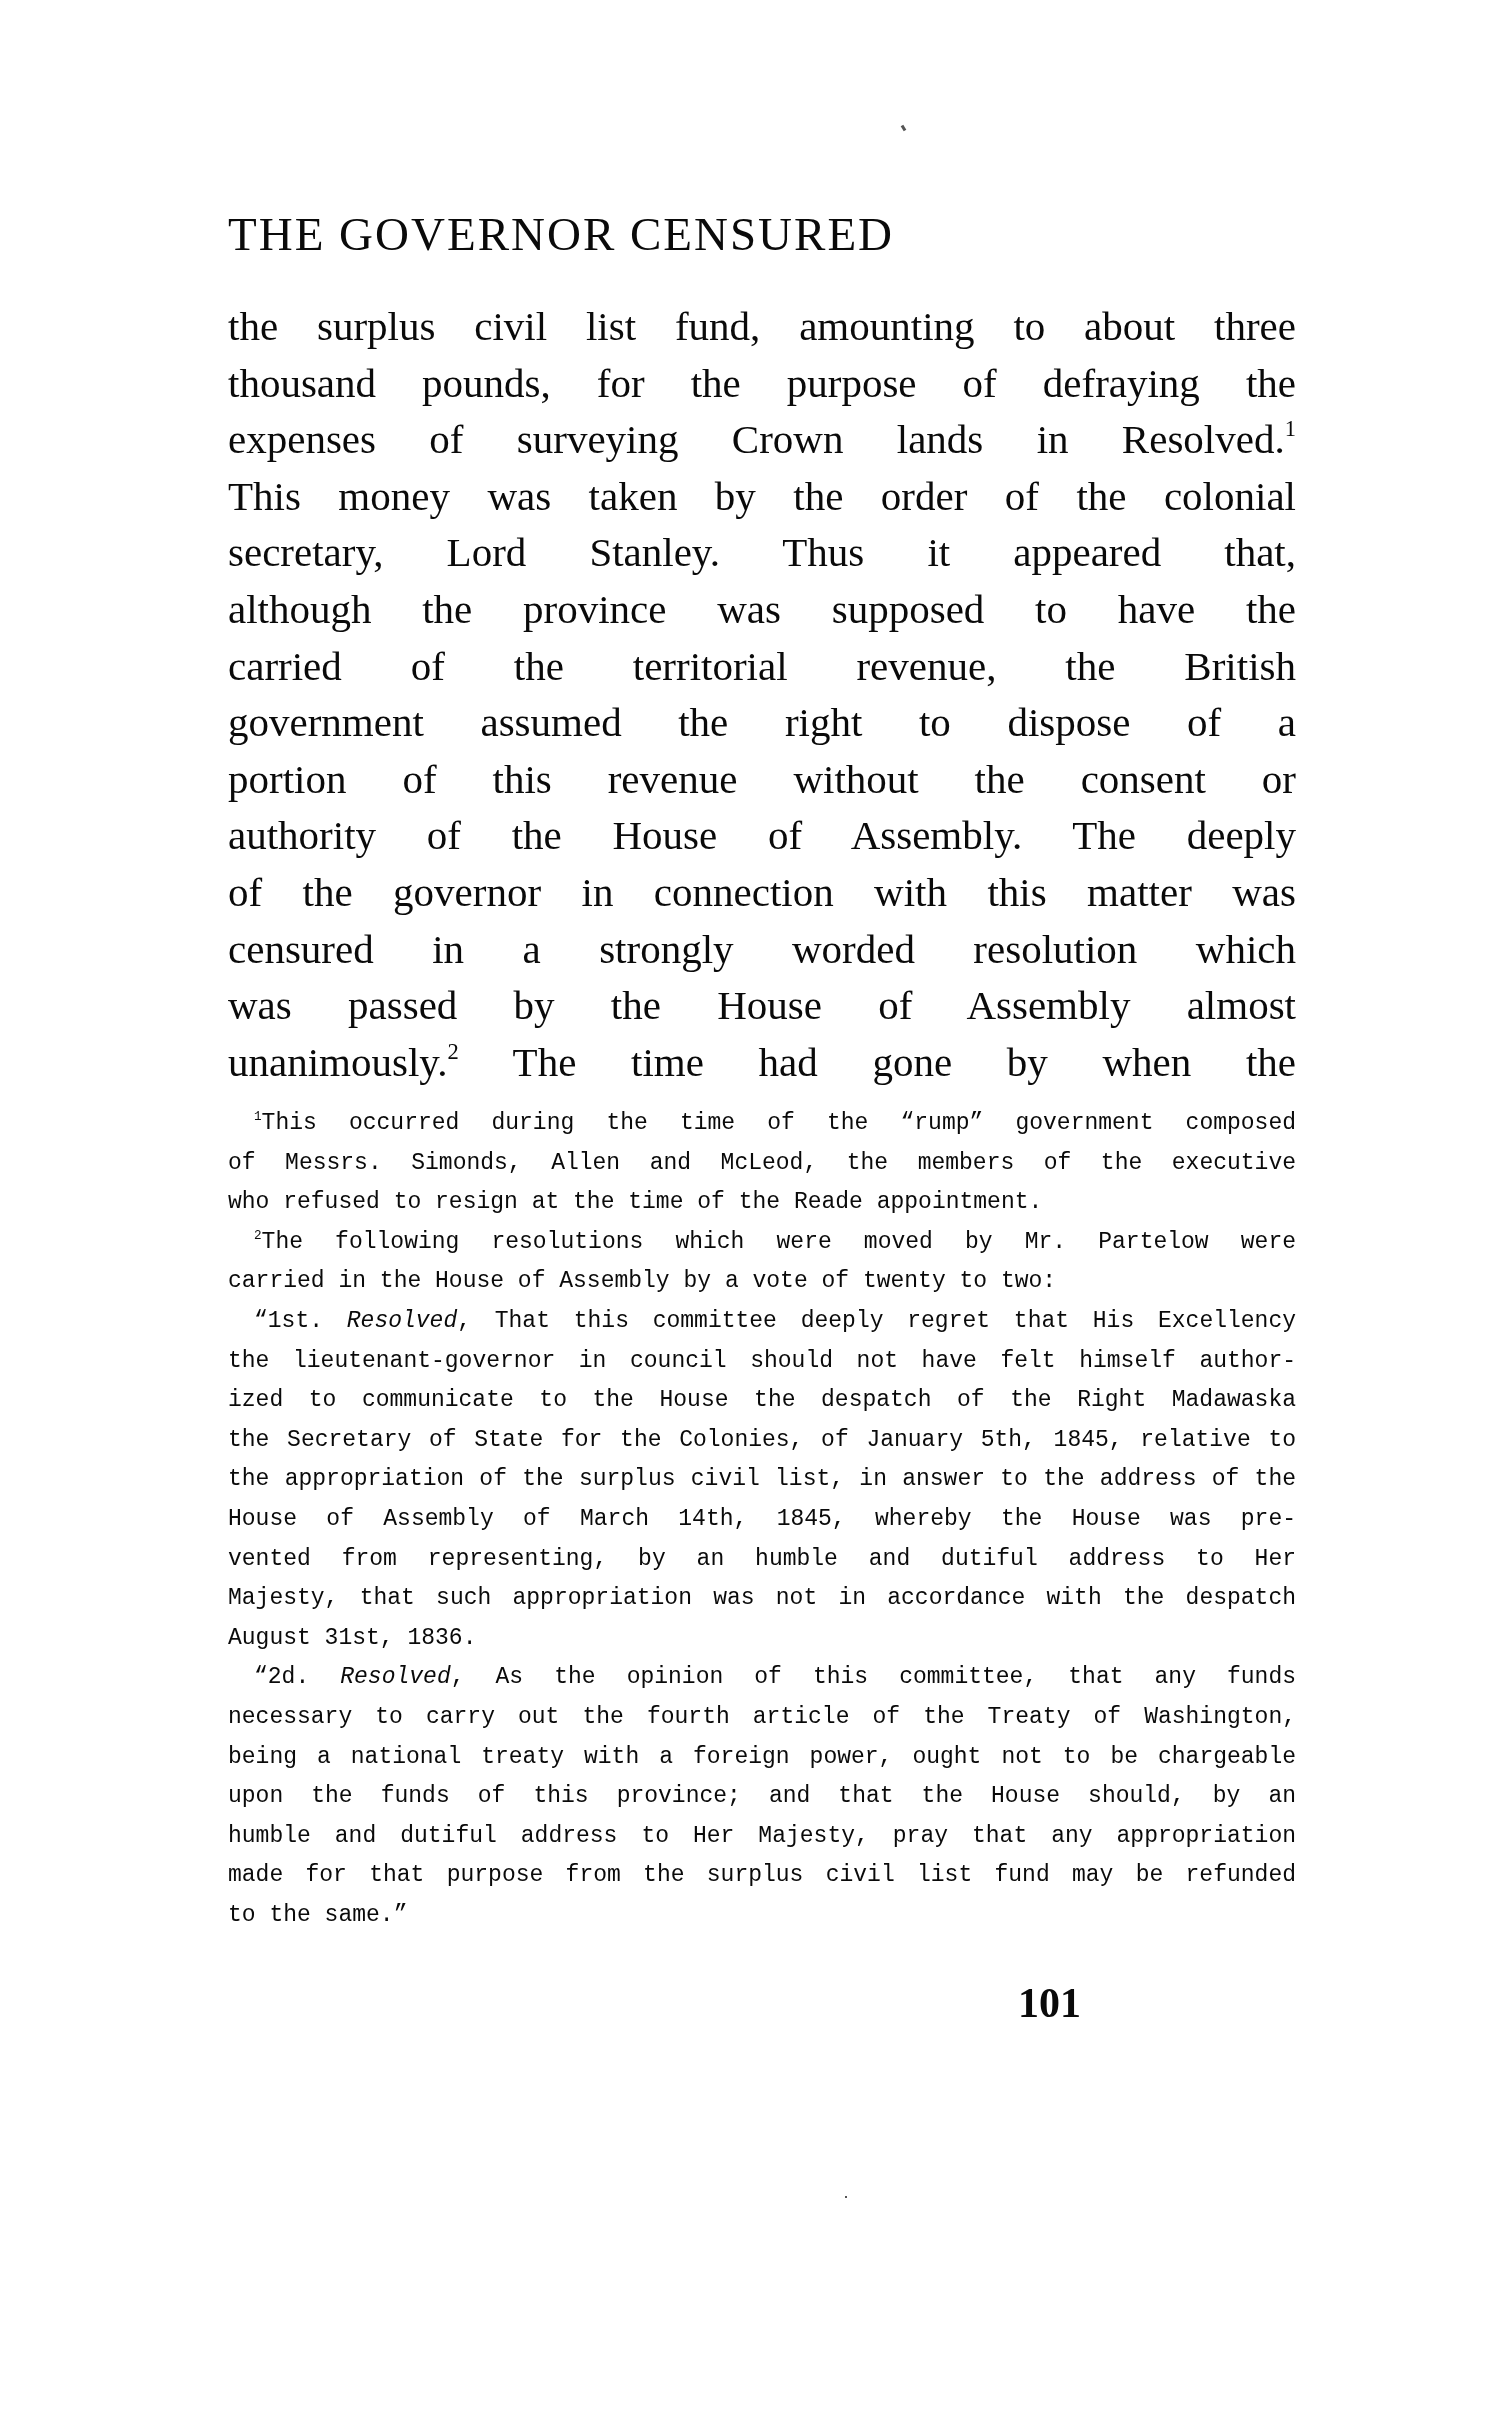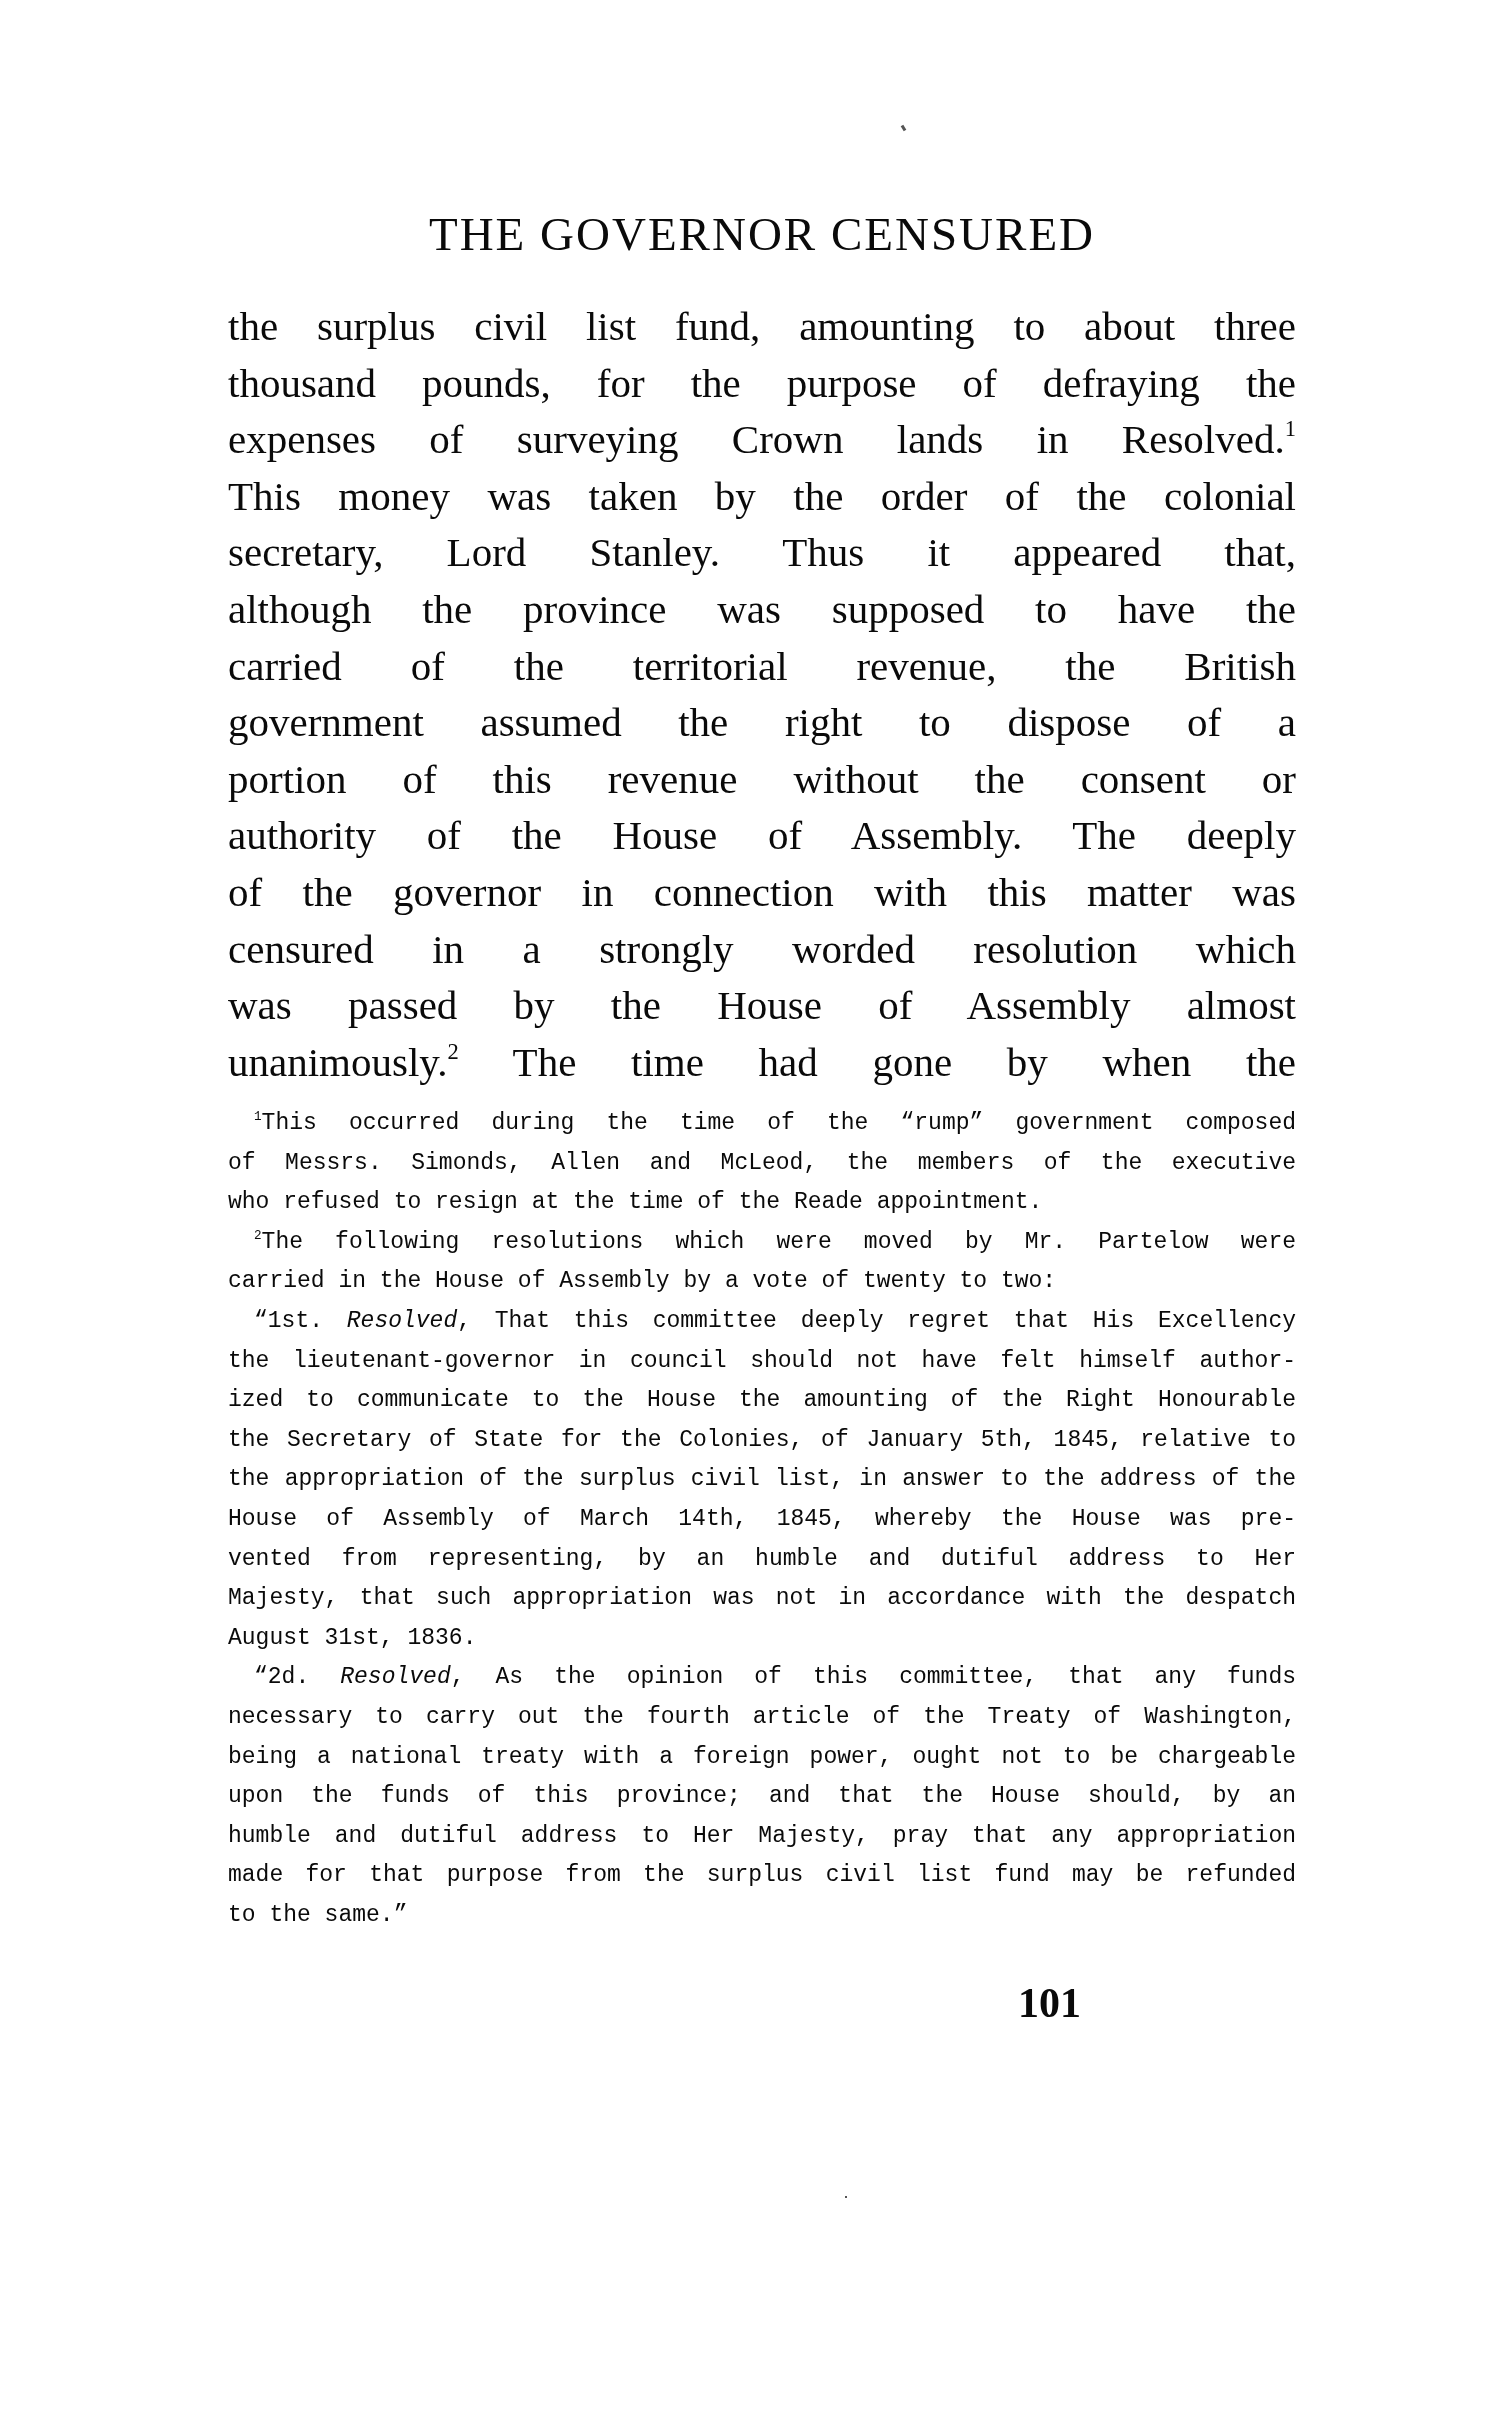--- a/index.html
+++ b/index.html
@@ -1,21 +1,21 @@
 <!DOCTYPE html>
 <html><head>
 <meta charset="utf-8">
 <style>
   html, body { margin: 0; padding: 0; background: #ffffff; }
   body { width: 1502px; height: 2432px; position: relative; overflow: hidden;
          font-family: "Liberation Serif", "DejaVu Serif", serif; color: #0a0a0a; }
   .page { position: absolute; left: 0; top: 0; width: 1502px; height: 2432px; }
   .speck { position: absolute; width: 3px; height: 6px; background: #555; transform: rotate(-30deg); }
   .running-head { position: absolute; left: 228px; width: 1068px; top: 206px;
-                  text-align: center; font-size: 47px; letter-spacing: 2px; line-height: 56px; }
+                  font-size: 47px; letter-spacing: 2px; line-height: 56px; }
   .body-text { position: absolute; left: 228px; width: 1068px; top: 298px; }
   .body-line { display: block; height: 56.6px; line-height: 56.6px; font-size: 41px;
                text-align: justify; text-align-last: justify; white-space: nowrap; overflow: visible; }
   .fn-block { position: absolute; left: 228px; width: 1068px; top: 1104px; }
   .fn-line { display: block; height: 39.6px; line-height: 39.6px; font-size: 23px;
              text-align: justify; text-align-last: justify; white-space: nowrap; font-family: Liberation Mono, monospace; }
   .fn-line.last { text-align-last: left; }
   .fn-line.indent { padding-left: 26px; box-sizing: border-box; }
   sup { font-size: 0.55em; vertical-align: 0.75em; line-height: 0; }
   .page-number { position: absolute; left: 1018px; top: 1978px; font-size: 42px;
@@ -53,21 +53,21 @@
 
     <span class="fn-line indent"><sup>1</sup><span>This occurred during the time of the “rump” government composed</span></span>
     <span class="fn-line">of Messrs. Simonds, Allen and McLeod, the members of the executive</span>
     <span class="fn-line last">who refused to resign at the time of the Reade appointment.</span>
 
     <span class="fn-line indent"><sup>2</sup><span>The following resolutions which were moved by Mr. Partelow were</span></span>
     <span class="fn-line last">carried in the House of Assembly by a vote of twenty to two:</span>
 
     <span class="fn-line indent"><span>“1st. </span><i>Resolved</i><span>, That this committee deeply regret that His Excellency</span></span>
     <span class="fn-line">the lieutenant-governor in council should not have felt himself author-</span>
-    <span class="fn-line">ized to communicate to the House the amounting of the Right Honourable</span>
+    <span class="fn-line">ized to communicate to the House the despatch of the Right Madawaska</span>
     <span class="fn-line">the Secretary of State for the Colonies, of January 5th, 1845, relative to</span>
     <span class="fn-line">the appropriation of the surplus civil list, in answer to the address of the</span>
     <span class="fn-line">House of Assembly of March 14th, 1845, whereby the House was pre-</span>
     <span class="fn-line">vented from representing, by an humble and dutiful address to Her</span>
     <span class="fn-line">Majesty, that such appropriation was not in accordance with the despatch</span>
     <span class="fn-line last">August 31st, 1836.</span>
 
     <span class="fn-line indent"><span>“2d. </span><i>Resolved</i><span>, As the opinion of this committee, that any funds</span></span>
     <span class="fn-line">necessary to carry out the fourth article of the Treaty of Washington,</span>
     <span class="fn-line">being a national treaty with a foreign power, ought not to be chargeable</span>

